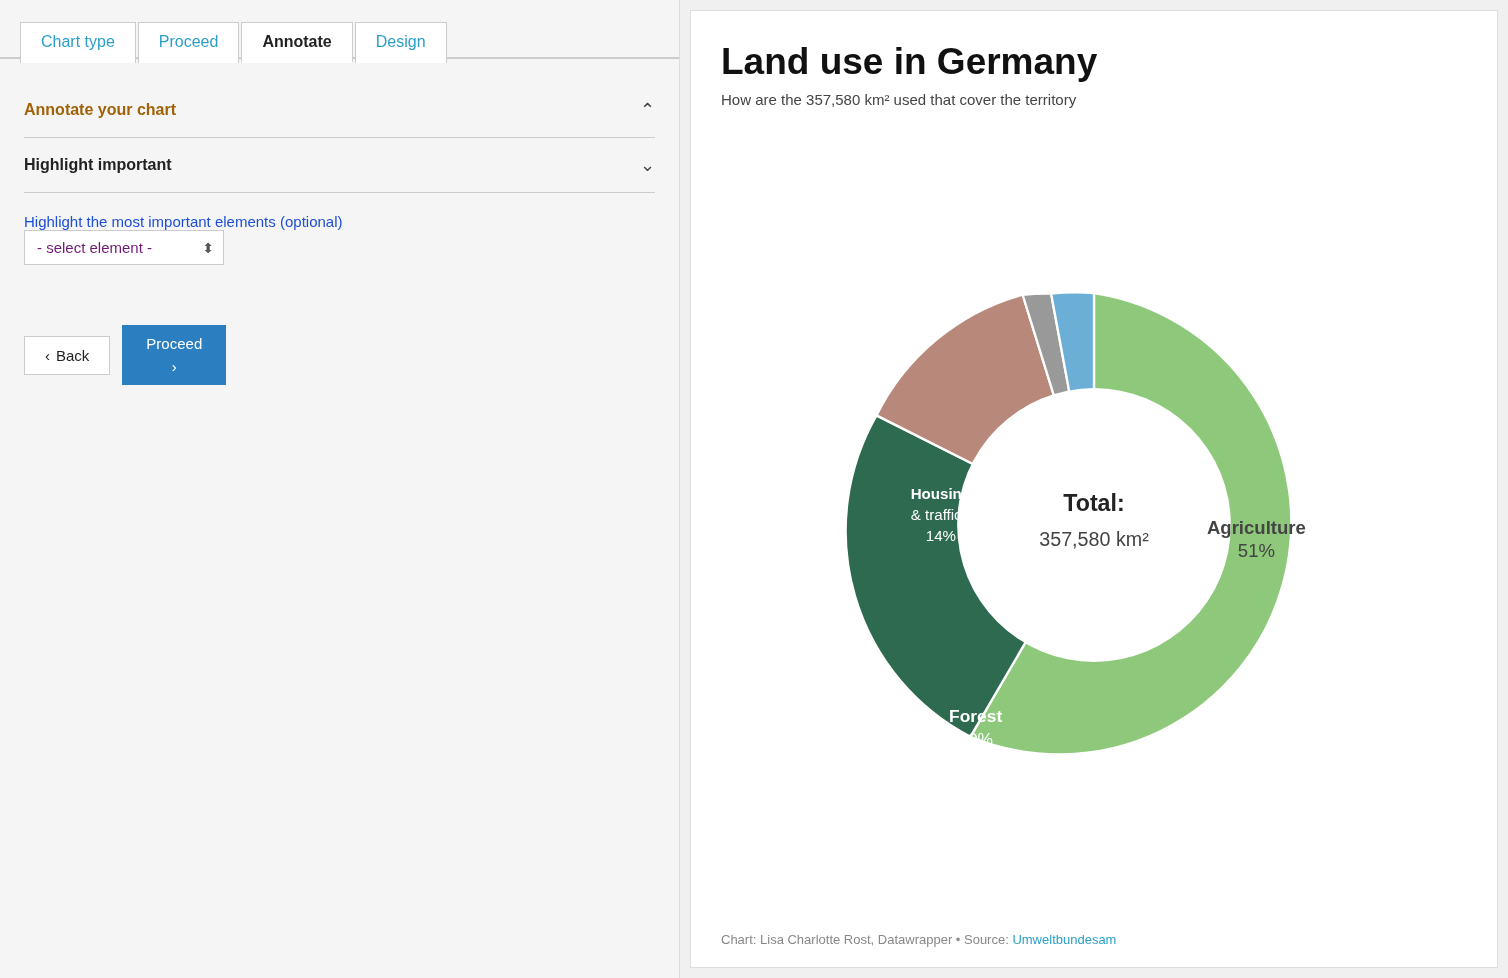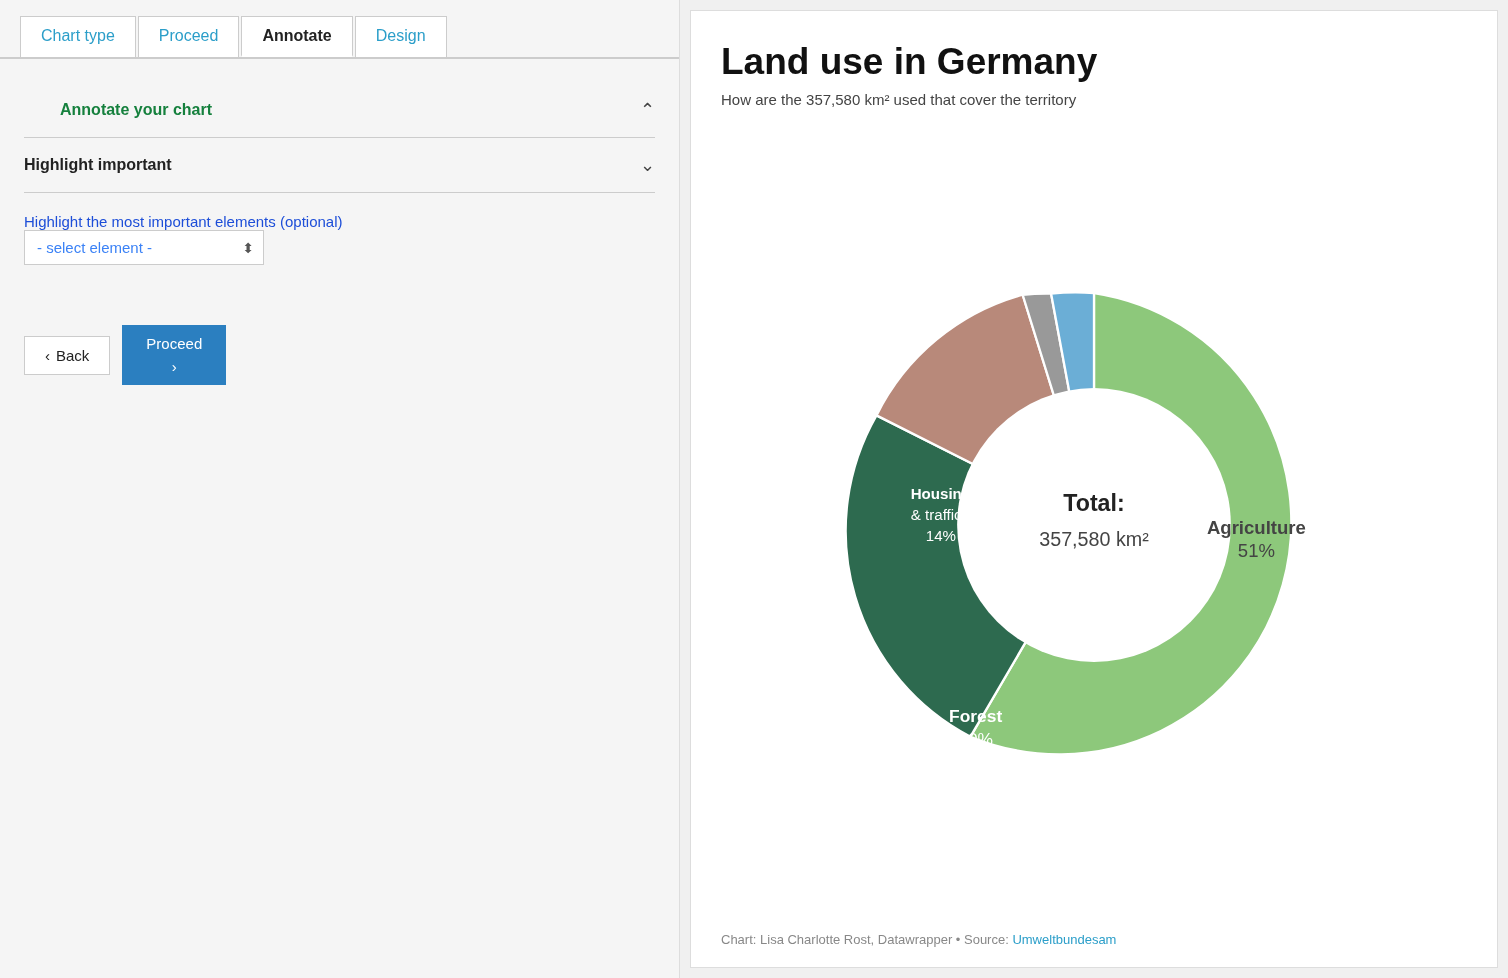--- a/index.html
+++ b/index.html
@@ -31,21 +31,21 @@
     .tab {
       padding: 10px 20px;
       font-size: 16px;
       cursor: pointer;
       border: 1px solid #ccc;
       background: white;
       color: #2b9ec9;
       margin-right: 2px;
       border-bottom: none;
       position: relative;
-      top: 0;
+      top: 6px;
     }
     .tab.active {
       color: #222;
       font-weight: bold;
       border-bottom: 2px solid white;
       background: white;
     }
 
     
     .panel-content {
@@ -58,22 +58,21 @@
       display: flex;
       justify-content: space-between;
       align-items: center;
       padding: 16px 0;
       border-bottom: 1px solid #ccc;
       cursor: pointer;
     }
     .section-header h3 {
       font-size: 16px;
       font-weight: bold;
-      color: #15803d;
-      margin-left: 36px;
+      color: #a16207;
     }
     .chevron {
       font-size: 18px;
       color: #444;
     }
 
     
     .highlight-section {
       margin-top: 0;
     }
@@ -105,22 +104,22 @@
       position: relative;
       display: inline-block;
     }
     .select-element {
       appearance: none;
       -webkit-appearance: none;
       border: 1px solid #ccc;
       background: white;
       padding: 8px 40px 8px 12px;
       font-size: 15px;
-      color: #3b82f6;
-      width: 240px;
+      color: #701a75;
+      width: 200px;
       cursor: pointer;
       outline: none;
     }
     .select-arrow {
       position: absolute;
       right: 10px;
       top: 50%;
       transform: translateY(-50%);
       pointer-events: none;
       font-size: 14px;

